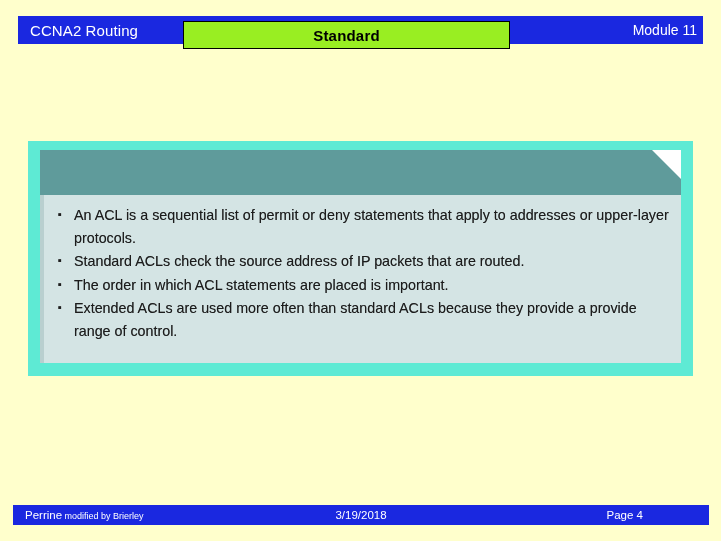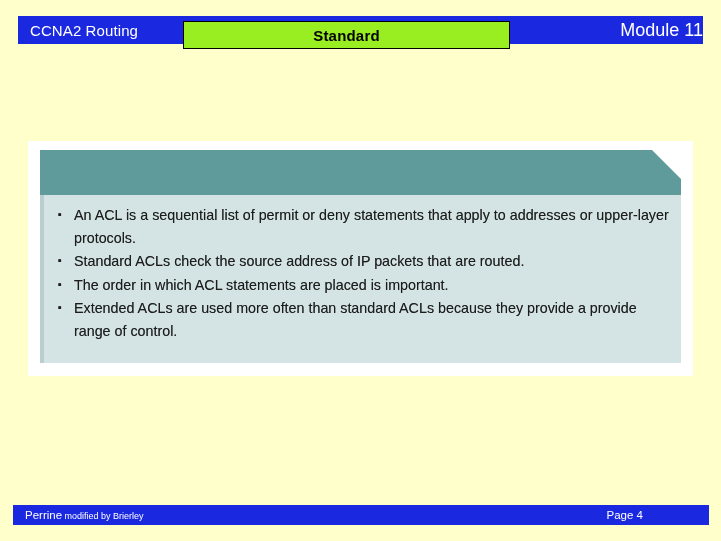--- a/index.html
+++ b/index.html
@@ -50,36 +50,36 @@
     justify-content: center;
   }
   #header-title-text {
     color: #000000;
     font-size: 15px;
     font-weight: bold;
     letter-spacing: 0.2px;
   }
   #header-module {
     position: absolute;
-    right: 0;
-    top: 50%;
-    transform: translateY(-50%);
-    color: #ffffff;
-    font-size: 18px;
+    right: 6px;
+    top: 50%;
+    transform: translateY(-50%);
+    color: #ffffff;
+    font-size: 14px;
     white-space: nowrap;
   }
 
   
   #content-frame {
     position: absolute;
     left: 28px;
     top: 141px;
     width: 665px;
     height: 235px;
-    background: #ffffff;
+    background: #5eead4;
   }
   #content-card {
     position: absolute;
     left: 12px;
     top: 9px;
     width: 641px;
     height: 213px;
     background: #d4e4e4;
     box-sizing: border-box;
   }
@@ -204,15 +204,16 @@
       <li>Extended ACLs are used more often than standard ACLs because they provide a provide range of control.</li>
     </ul>
   </div>
 </div>
 
 <div id="footer-bar">
   <div id="footer-author">
     <span>Perrine</span><span id="footer-author-extra"> modified by Brierley</span>
   </div>
 
+  <div id="footer-date">3/19/2018</div>
 
   <div id="footer-page">Page 4</div>
 </div>
 
 </body></html>

